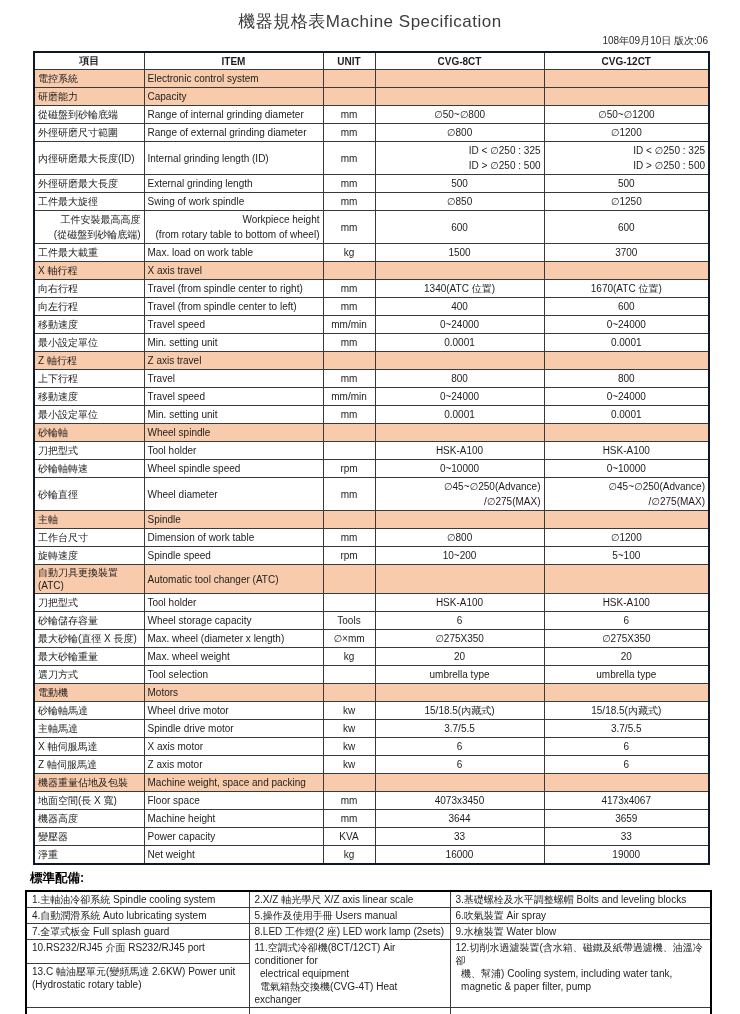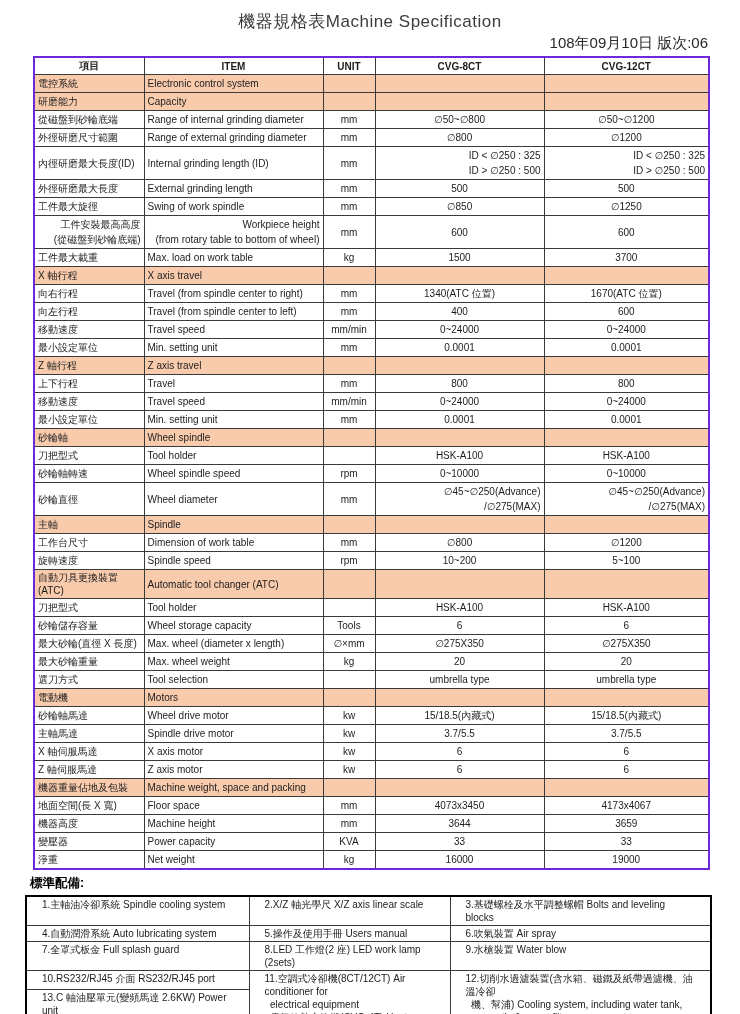--- a/index.html
+++ b/index.html
@@ -9,28 +9,28 @@
     color:#1c1c1c;
     -webkit-font-smoothing:antialiased;
   }
   .page { position:relative; width:740px; height:770px; }
 
   .title {
     text-align:center; font-size:17px; color:#3c3c3c;
     padding-top:10px; letter-spacing:0.5px;
   }
   .date {
-    text-align:right; font-size:15px; color:#2a2a2a;
+    text-align:right; font-size:10px; color:#2a2a2a;
     margin:1px 32px 3px 0;
   }
 
   table.spec {
     border-collapse:collapse; table-layout:fixed;
     margin-left:33px; width:675px;
-    border:2px solid #6d28d9;
+    border:2px solid #0f172a;
     font-size:10px;
   }
   table.spec th {
     border:1px solid var(--grid); font-weight:bold;
     height:16px; padding:0 3px; font-size:10px; text-align:center;
     background:#fff;
   }
   table.spec td {
     border:1px solid var(--grid);
     padding:1px 3px; height:15px; line-height:13px;
@@ -48,21 +48,21 @@
     margin:5px 0 3px 30px;
   }
   table.equip {
     border-collapse:collapse; table-layout:fixed;
     margin-left:25px; width:685px;
     border:2px solid #000;
     font-size:10px;
   }
   table.equip td {
     border:1px solid var(--grid);
-    padding:1px 15px; line-height:13px; height:13px;
+    padding:1px 5px; line-height:13px; height:13px;
     vertical-align:top; white-space:pre-wrap; overflow:hidden;
   }
   table.equip td div { line-height:13px; }
 </style>
 </head>
 <body>
 
 <div class="page">
 
   <div class="title">機器規格表Machine Specification</div>

